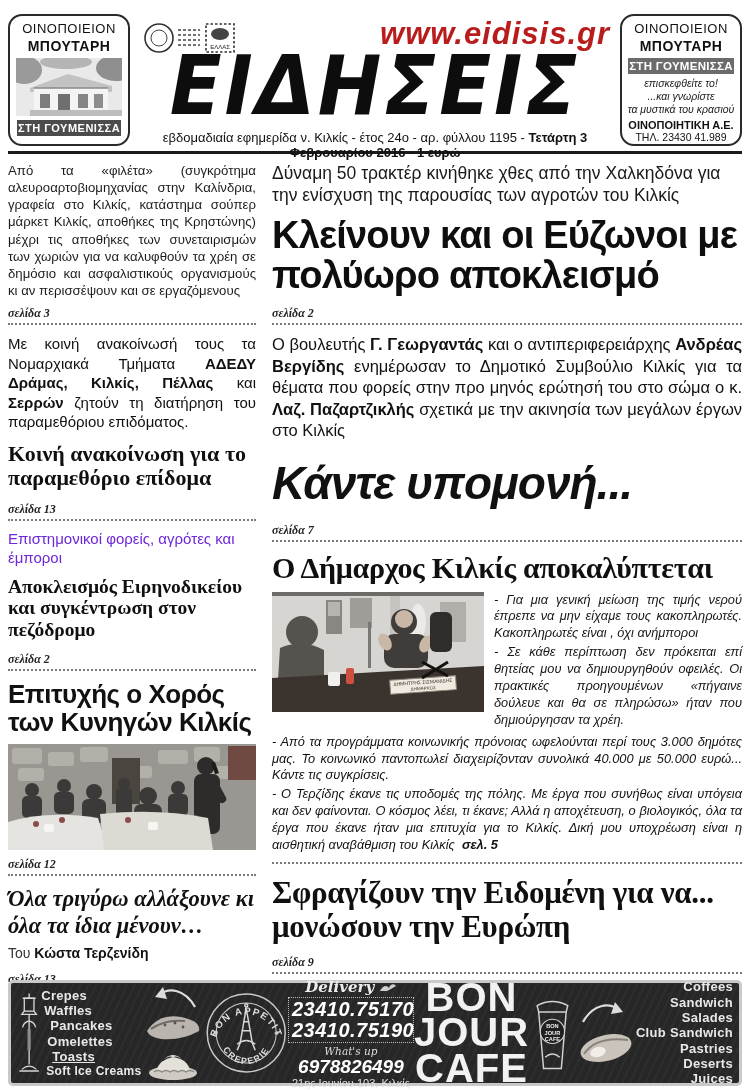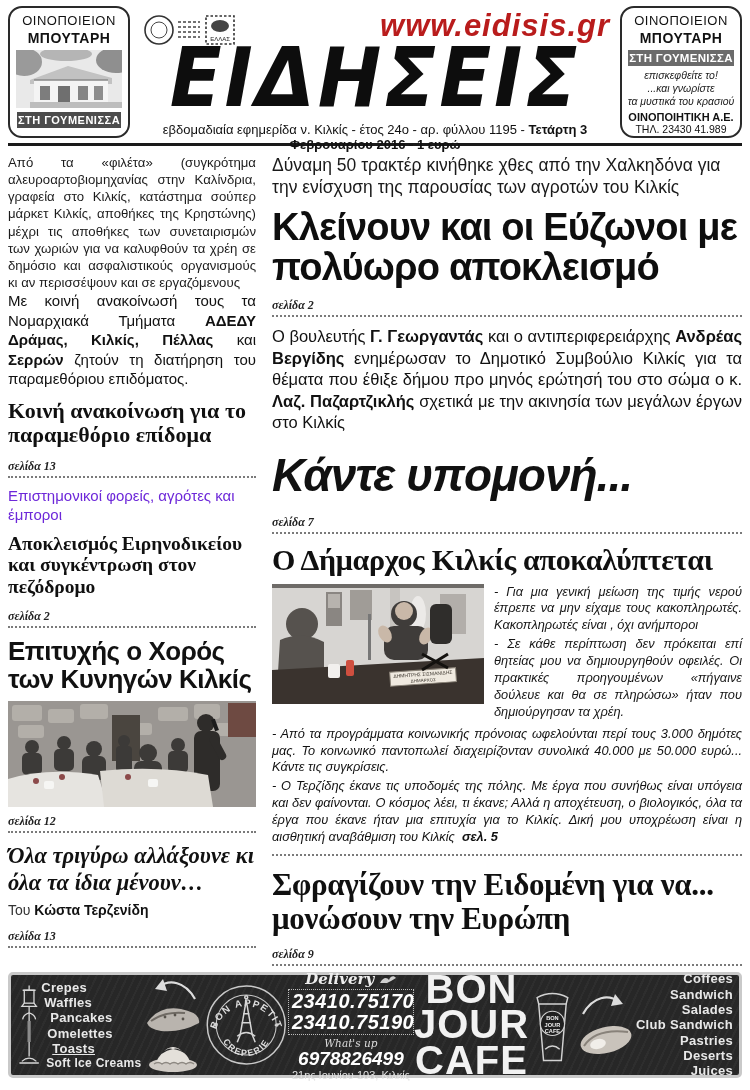--- a/index.html
+++ b/index.html
@@ -1,17 +1,17 @@
 <!DOCTYPE html>
 <html lang="el"><head>
 <meta charset="utf-8">
 <style>
   * { margin:0; padding:0; box-sizing:border-box; }
   body { width:750px; height:1090px; background:#fff; font-family:"Liberation Sans", sans-serif; color:#111; }
-  .page { width:750px; height:1090px; overflow:hidden; padding:6px 8px 0; background:#fff; }
+  .page { width:750px; height:1090px; overflow:hidden; padding:14px 8px 0; background:#fff; }
 
   
   .masthead { position:relative; height:140px; border-bottom:3px solid #1a1a1a; display:flex; }
   .adbox { width:122px; border:2px solid #2a2a2a; border-radius:14px; padding:5px 4px; text-align:center; flex:0 0 auto; height:132px; position:relative; overflow:hidden; background:#fff; }
   .adbox .l1 { font-size:13px; letter-spacing:.5px; }
   .adbox .l2 { font-size:14px; font-weight:bold; margin-top:2px; letter-spacing:.5px; }
   .adbox-photo { width:106px; height:58px; margin:4px auto 0; display:block; }
   .banner-dark { position:absolute; left:7px; right:7px; bottom:8px; background:#4c4c4c; color:#fff; font-weight:bold; font-size:11px; padding:2px 0; letter-spacing:.5px; }
   .banner-gray { background:#6b6b6b; color:#fff; font-weight:bold; font-size:11.5px; padding:2px 0; margin:4px 2px 3px; letter-spacing:.3px; }
   .adbox .tag { font-style:italic; font-size:10.5px; line-height:1.25; color:#222; }
@@ -132,20 +132,21 @@
       <div class="comp">ΟΙΝΟΠΟΙΗΤΙΚΗ Α.Ε.</div>
       <div class="tel">ΤΗΛ. 23430 41.989</div>
       <div class="tel">2310 773506</div>
     </div>
   </header>
 
   <div class="cols">
 
     <aside class="col-left">
       <p class="lead-sm just">Από τα «φιλέτα» (συγκρότημα  αλευροαρτοβιομηχανίας στην Καλίνδρια,  γραφεία στο Κιλκίς, κατάστημα σούπερ μάρκετ Κιλκίς, αποθήκες της Κρηστώνης) μέχρι τις αποθήκες των συνεταιρισμών των χωριών  για να καλυφθούν τα χρέη σε δημόσιο και ασφαλιστικούς οργανισμούς κι αν περισσέψουν και σε εργαζόμενους</p>
+      <div class="pageline"><span class="pagelabel">σελίδα 3</span></div>
 
       <p class="lead-md just"><span>Με κοινή ανακοίνωσή τους τα Νομαρχιακά Τμήματα </span><b>ΑΔΕΔΥ Δράμας, Κιλκίς, Πέλλας</b><span> και </span><b>Σερρών</b><span> ζητούν τη διατήρηση του παραμεθόριου επιδόματος.</span></p>
       <h2 class="h-serif h2-left">Κοινή ανακοίνωση για το παραμεθόριο επίδομα</h2>
       <div class="pageline"><span class="pagelabel">σελίδα 13</span></div>
 
       <p class="kick-sm">Επιστημονικοί φορείς, αγρότες και έμποροι</p>
       <h3 class="h-serif h3-left">Αποκλεισμός Ειρηνοδικείου και συγκέντρωση στον πεζόδρομο</h3>
       <div class="pageline"><span class="pagelabel">σελίδα 2</span></div>
 
       <h2 class="h-sans-left">Επιτυχής ο Χορός των Κυνηγών Κιλκίς</h2>
@@ -200,21 +201,21 @@
       <h3 class="h-ital-left">Όλα τριγύρω αλλάξουνε κι όλα τα ίδια μένουν…</h3>
       <div class="byline"><span>Του </span><b>Κώστα Τερζενίδη</b></div>
       <div class="pageline"><span class="pagelabel">σελίδα 13</span></div>
     </aside>
 
     <section class="col-main">
       <p class="kick-main">Δύναμη 50 τρακτέρ κινήθηκε χθες από την Χαλκηδόνα για την ενίσχυση της παρουσίας των αγροτών του Κιλκίς</p>
       <h1 class="h1-main">Κλείνουν και οι Εύζωνοι με πολύωρο αποκλεισμό</h1>
       <div class="pageline"><span class="pagelabel">σελίδα 2</span></div>
 
-      <p class="lead-main just"><span>Ο βουλευτής </span><b>Γ. Γεωργαντάς</b><span> και ο αντιπεριφερειάρχης </span><b>Ανδρέας Βεργίδης</b><span> ενημέρωσαν το Δημοτικό Συμβούλιο Κιλκίς για τα θέματα που έθιξε δήμου προ μηνός ερώτησή του στο σώμα ο κ. </span><b>Λαζ. Παζαρτζικλής</b><span> σχετικά με την ακινησία των μεγάλων έργων στο Κιλκίς</span></p>
+      <p class="lead-main just"><span>Ο βουλευτής </span><b>Γ. Γεωργαντάς</b><span> και ο αντιπεριφερειάρχης </span><b>Ανδρέας Βεργίδης</b><span> ενημέρωσαν το Δημοτικό Συμβούλιο Κιλκίς για τα θέματα που φορείς στην προ μηνός ερώτησή του στο σώμα ο κ. </span><b>Λαζ. Παζαρτζικλής</b><span> σχετικά με την ακινησία των μεγάλων έργων στο Κιλκίς</span></p>
       <h1 class="h-kante">Κάντε υπομονή...</h1>
       <div class="pageline"><span class="pagelabel">σελίδα 7</span></div>
 
       <h2 class="h-serif h2-main">Ο Δήμαρχος Κιλκίς αποκαλύπτεται</h2>
       <div class="mayor-row">
         <svg class="photo-mayor" viewBox="0 0 212 120" preserveAspectRatio="none">
           <rect width="212" height="120" fill="#d7d5d2"></rect>
           <rect x="0" y="0" width="212" height="4" fill="#6e6b68"></rect>
           <rect x="54" y="8" width="16" height="34" fill="#8a8682"></rect>
           <rect x="56" y="10" width="12" height="14" fill="#b7b3ae"></rect>

